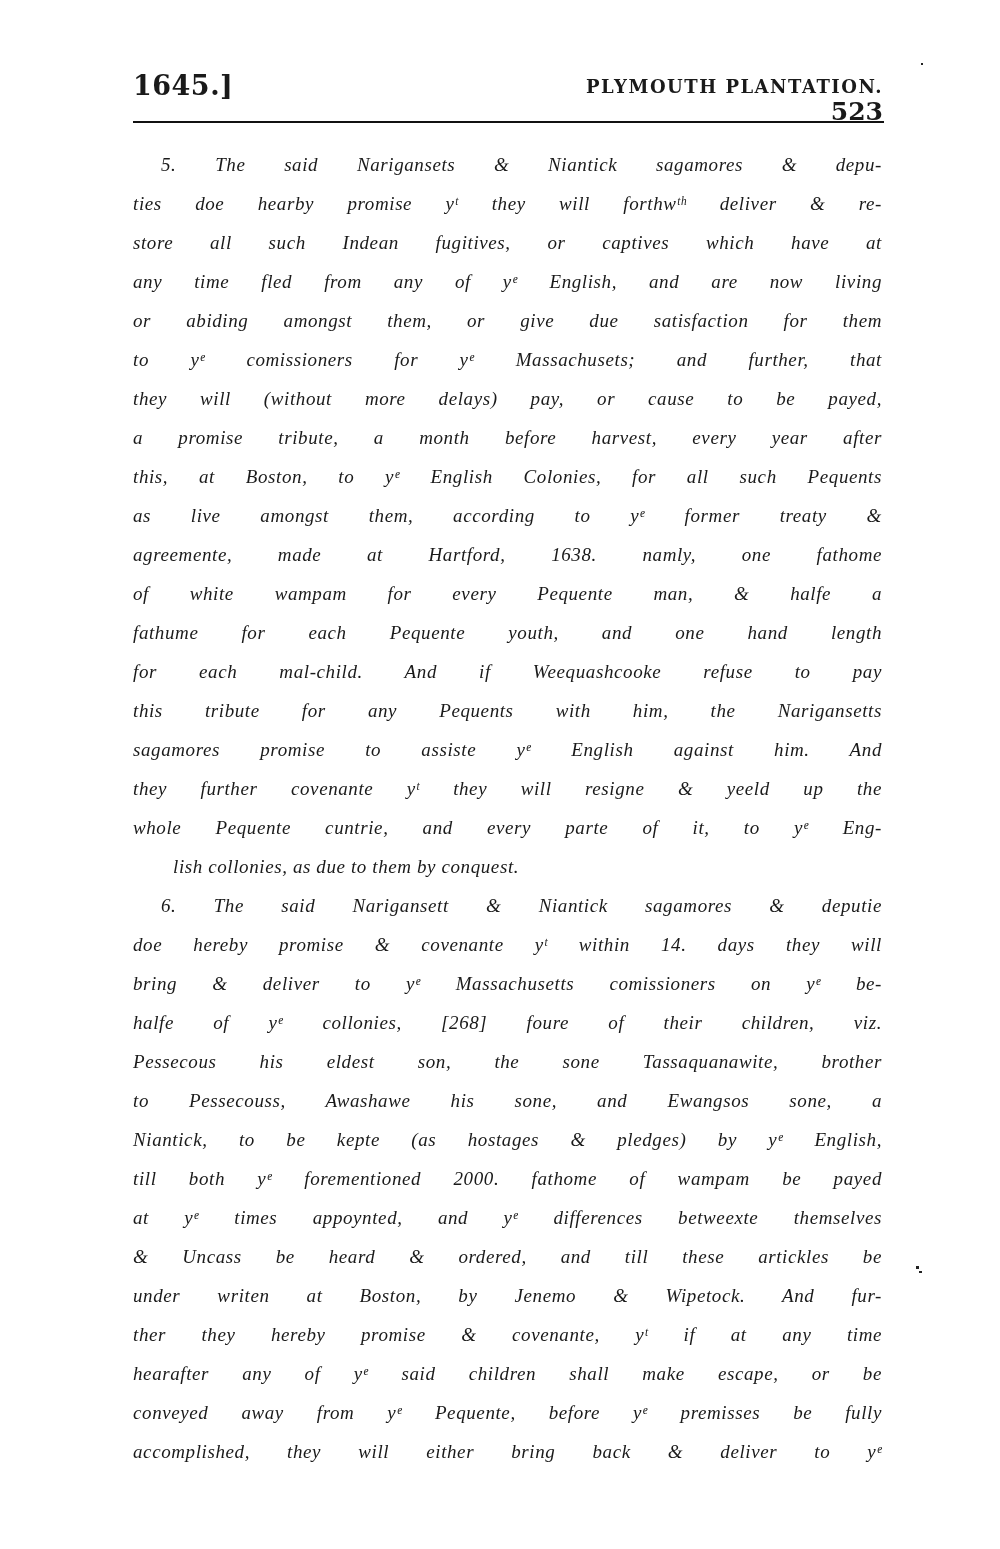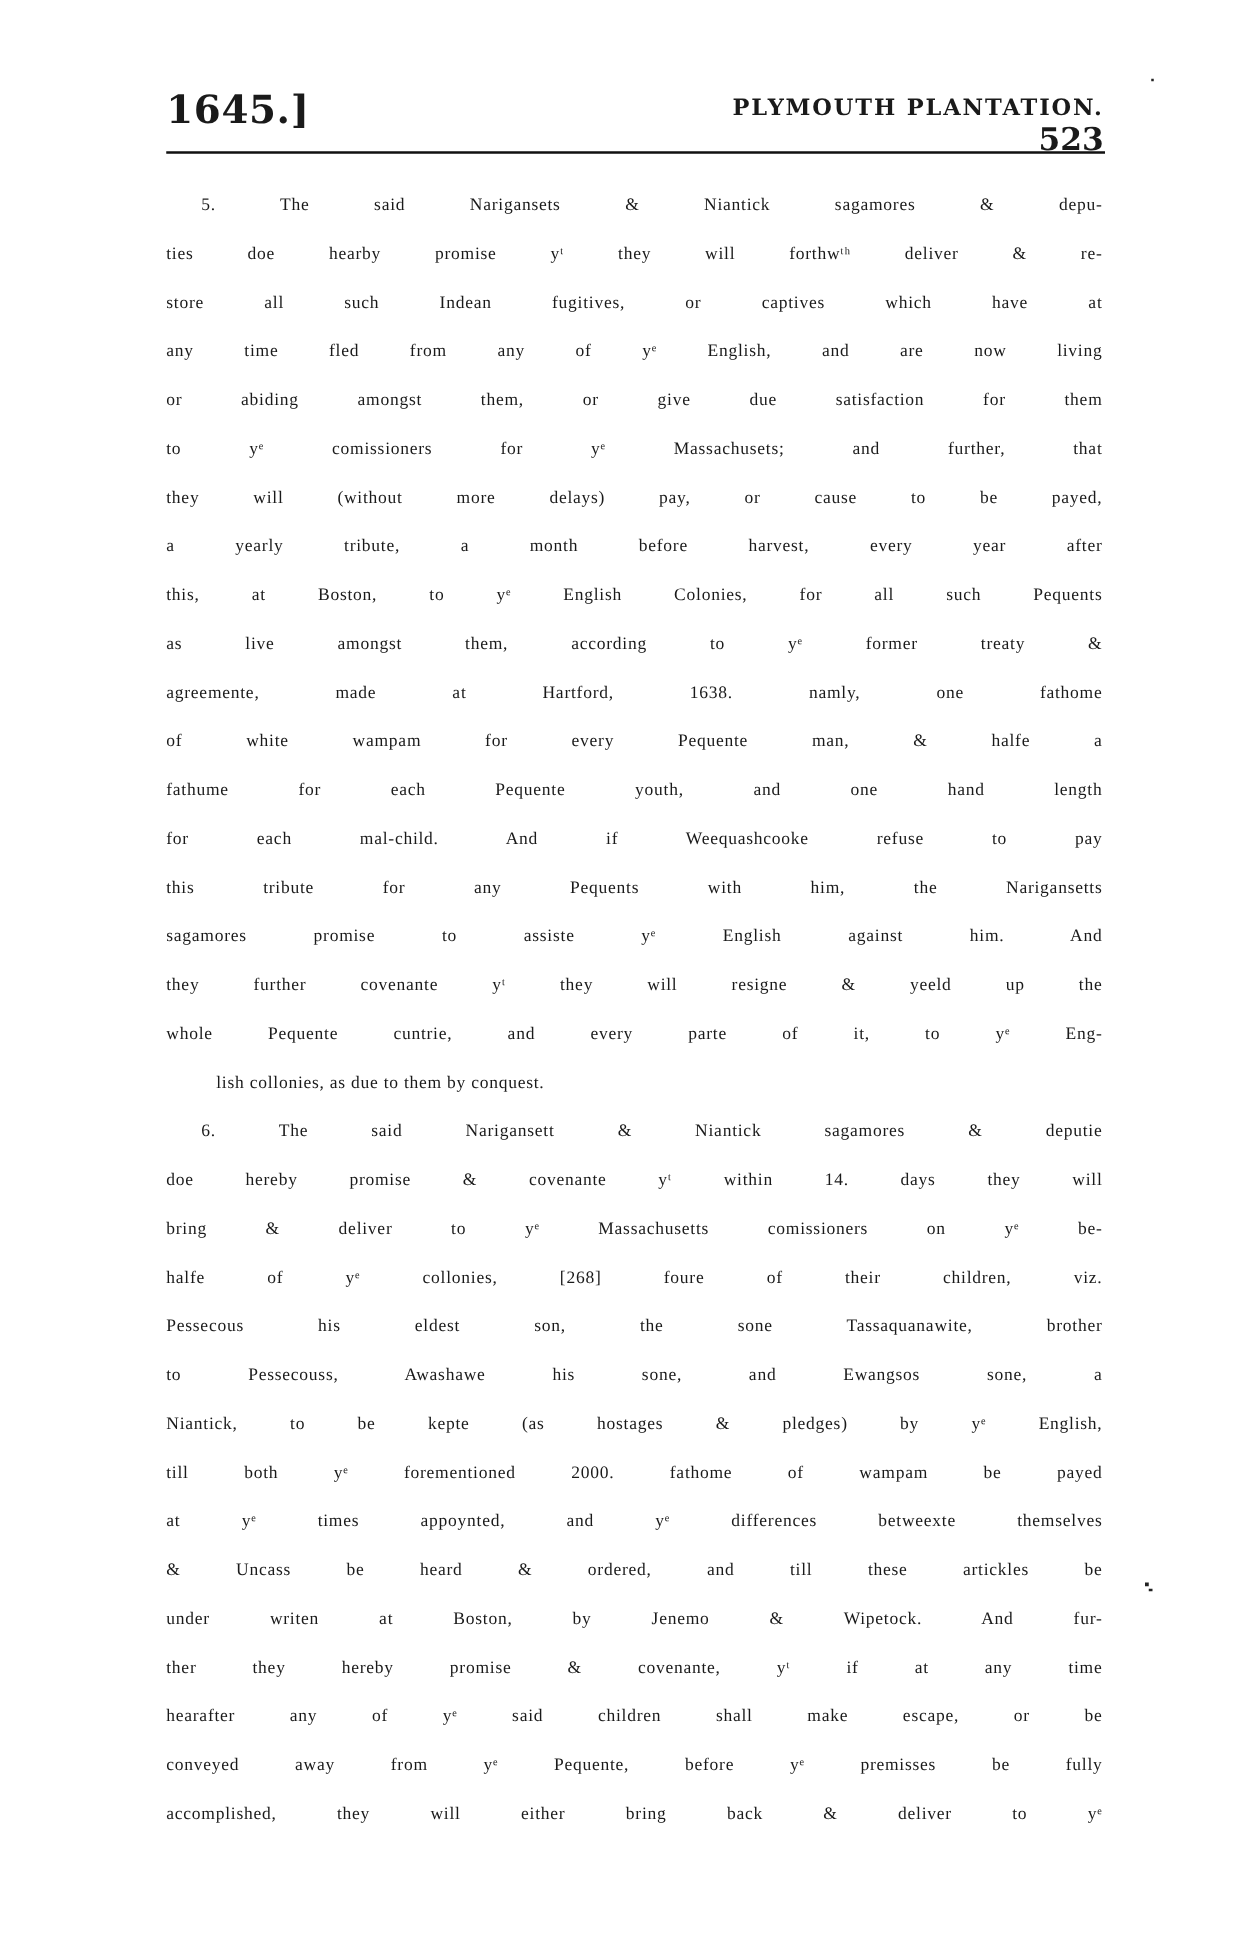--- a/index.html
+++ b/index.html
@@ -1,30 +1,30 @@
 <!DOCTYPE html>
 <html><head>
   <meta charset="utf-8">
   <style>
     html, body { margin: 0; padding: 0; background: #ffffff; }
     body { width: 1000px; height: 1549px; position: relative; overflow: hidden;
            font-family: "DejaVu Serif", "Liberation Serif", serif; color: #1a1a1a; }
     .page { position: absolute; left: 0; top: 0; width: 1000px; height: 1549px; }
     .header { position: absolute; left: 133px; width: 750px; top: 70px; height: 40px; }
-    .hdr-left { position: absolute; left: 0; top: 0; font-size: 31px; font-weight: bold;
+    .hdr-left { position: absolute; left: 0; top: 0; font-size: 27px; font-weight: bold;
                 font-family: "DejaVu Serif", serif; letter-spacing: 0.5px; }
     .hdr-center { position: absolute; left: 0; right: 0; top: 6px; text-align: right;
                   font-size: 18px; letter-spacing: 1.5px; font-weight: bold; }
     .hdr-right { position: absolute; right: 0; top: 0; font-size: 25px; font-weight: bold;
                  font-family: "DejaVu Serif", serif; margin-top: 27px; }
     .rule { position: absolute; left: 133px; width: 751px; top: 121px; height: 2px; background: #111; }
     .body-text { position: absolute; left: 133px; width: 749px; top: 145px; }
-    .line { height: 39px; line-height: 39px; font-size: 14px; white-space: nowrap;
+    .line { height: 39px; line-height: 39px; font-size: 19px; white-space: nowrap;
             text-align: justify; text-align-last: justify; font-family: "Liberation Serif", serif;
-            letter-spacing: 0.6px; }
+            letter-spacing: 0.6px; font-style: italic; }
     .line.last { text-align-last: left; margin-left: 40px; }
     .line.indent { padding-left: 28px; }
     .speck { position: absolute; background: #222; }
   </style>
 </head>
 <body>
 
 <div class="page">
 
   <div class="header">
@@ -37,21 +37,21 @@
 
   <div class="body-text">
     <div>
       <div class="line indent">5. The said Narigansets &amp; Niantick sagamores &amp; depu-</div>
       <div class="line">ties doe hearby promise yᵗ they will forthwᵗʰ deliver &amp; re-</div>
       <div class="line">store all such Indean fugitives, or captives which have at</div>
       <div class="line">any time fled from any of yᵉ English, and are now living</div>
       <div class="line">or abiding amongst them, or give due satisfaction for them</div>
       <div class="line">to yᵉ comissioners for yᵉ Massachusets; and further, that</div>
       <div class="line">they will (without more delays) pay, or cause to be payed,</div>
-      <div class="line">a yearly tribute, a month before harvest, every year after</div>
+      <div class="line">a promise tribute, a month before harvest, every year after</div>
       <div class="line">this, at Boston, to yᵉ English Colonies, for all such Pequents</div>
       <div class="line">as live amongst them, according to yᵉ former treaty &amp;</div>
       <div class="line">agreemente, made at Hartford, 1638. namly, one fathome</div>
       <div class="line">of white wampam for every Pequente man, &amp; halfe a</div>
       <div class="line">fathume for each Pequente youth, and one hand length</div>
       <div class="line">for each mal-child. And if Weequashcooke refuse to pay</div>
       <div class="line">this tribute for any Pequents with him, the Narigansetts</div>
       <div class="line">sagamores promise to assiste yᵉ English against him. And</div>
       <div class="line">they further covenante yᵗ they will resigne &amp; yeeld up the</div>
       <div class="line">whole Pequente cuntrie, and every parte of it, to yᵉ Eng-</div>

